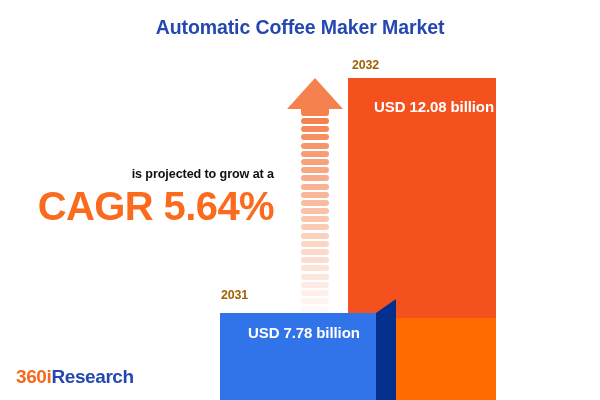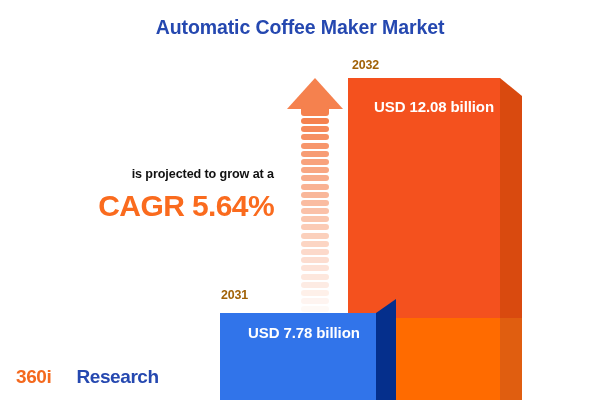--- a/index.html
+++ b/index.html
@@ -6,21 +6,21 @@
   body{
     width:600px;height:400px;
     background:#ffffff;
     font-family:"Liberation Sans", sans-serif;
     overflow:hidden;
     position:relative;
   }
   #infographic{
     position:absolute;
     left:0;top:0;
-    width:600px;height:400px;
+    width:496px;height:400px;
     overflow:hidden;
     background:#ffffff;
   }
 
   
   .title{
     position:absolute;
     left:0;top:16px;
     width:600px;
     text-align:center;
@@ -40,39 +40,39 @@
   }
   .statement-line{
     font-size:12.6px;
     font-weight:bold;
     color:#111111;
     line-height:17px;
     letter-spacing:-0.1px;
   }
   .cagr{
     margin-top:6px;
-    font-size:30px;
+    font-size:40px;
     font-weight:bold;
     color:#fa6b1e;
     letter-spacing:-0.6px;
     line-height:34px;
     white-space:nowrap;
   }
 
   
   .logo{
     position:absolute;
     left:16px;top:366px;
     font-size:19px;
     font-weight:bold;
     letter-spacing:-0.4px;
     white-space:nowrap;
   }
   .logo .o{color:#f4691e;}
-  .logo .b{color:#2548b0;padding-left:25px;}
+  .logo .b{color:#2548b0;}
 
   
   .arrow-wrap{
     position:absolute;
     left:287px;top:78px;
     width:56px;height:220px;
   }
   .arrow-head{
     position:absolute;
     left:0;top:0;

